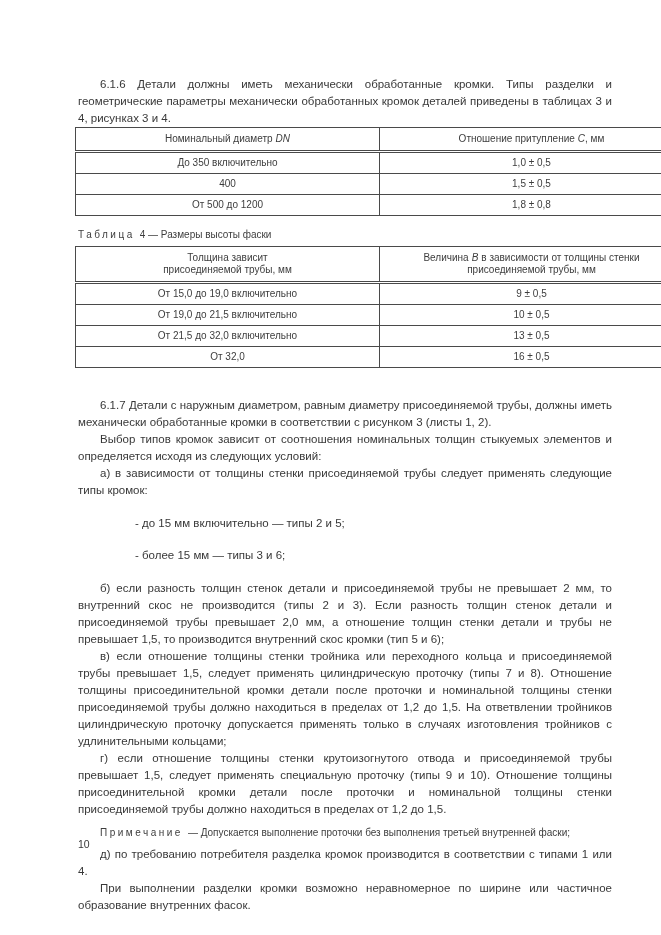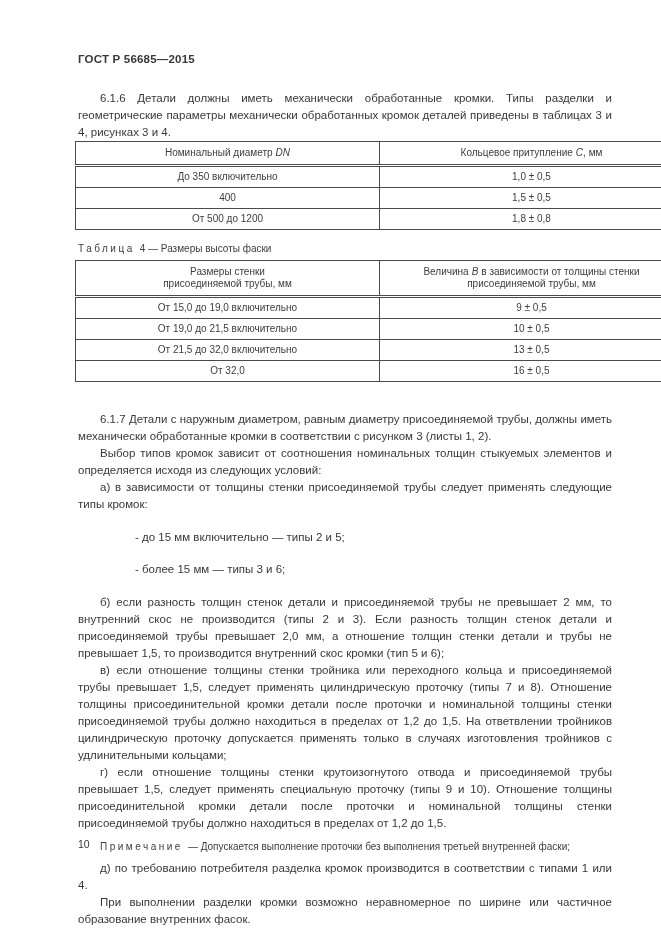--- a/index.html
+++ b/index.html
@@ -90,34 +90,33 @@
     font-size: 10.5px;
     color: #383838;
   }
 </style>
 </head>
 <body>
 
 <div class="page">
   <div class="content">
 
-    <h1 class="doc-header">ГОСТ Р 56685—2015</h1>
 
     <p class="body-par intro-par">6.1.6 Детали должны иметь механически обработанные кромки. Типы разделки и геометрические параметры механически обработанных кромок деталей приведены в таблицах 3 и 4, рисунках 3 и 4.</p>
 
 
     <table class="gost">
       <colgroup>
           <col class="c1">
           <col class="c2">
         </colgroup>
       <thead>
         <tr>
           <th><span>Номинальный диаметр</span><i class="var-i">DN</i></th>
-          <th><span>Кольцевое притупление</span><i class="var-i">С</i><span>, мм</span></th>
+          <th><span>Отношение притупление</span><i class="var-i">С</i><span>, мм</span></th>
         </tr>
       </thead>
       <tbody>
         <tr>
           <td>До 350 включительно</td>
           <td>1,0 ± 0,5</td>
         </tr>
         <tr>
           <td>400</td>
           <td>1,5 ± 0,5</td>
@@ -132,21 +131,21 @@
     <p class="tcaption"><span class="cap-word">Таблица</span><span class="cap-rest">4 — Размеры высоты фаски</span></p>
 
     <table class="gost">
       <colgroup>
           <col class="c1">
           <col class="c2">
         </colgroup>
       <thead>
         <tr>
           <th>
-              <span class="hline">Размеры стенки</span>
+              <span class="hline">Толщина зависит</span>
               <span class="hline">присоединяемой трубы, мм</span>
             </th>
           <th><span>Величина</span><i class="var-m">В</i><span>в зависимости от толщины стенки присоединяемой трубы, мм</span></th>
         </tr>
       </thead>
       <tbody>
         <tr>
           <td>От 15,0 до 19,0 включительно</td>
           <td>9 ± 0,5</td>
         </tr>

